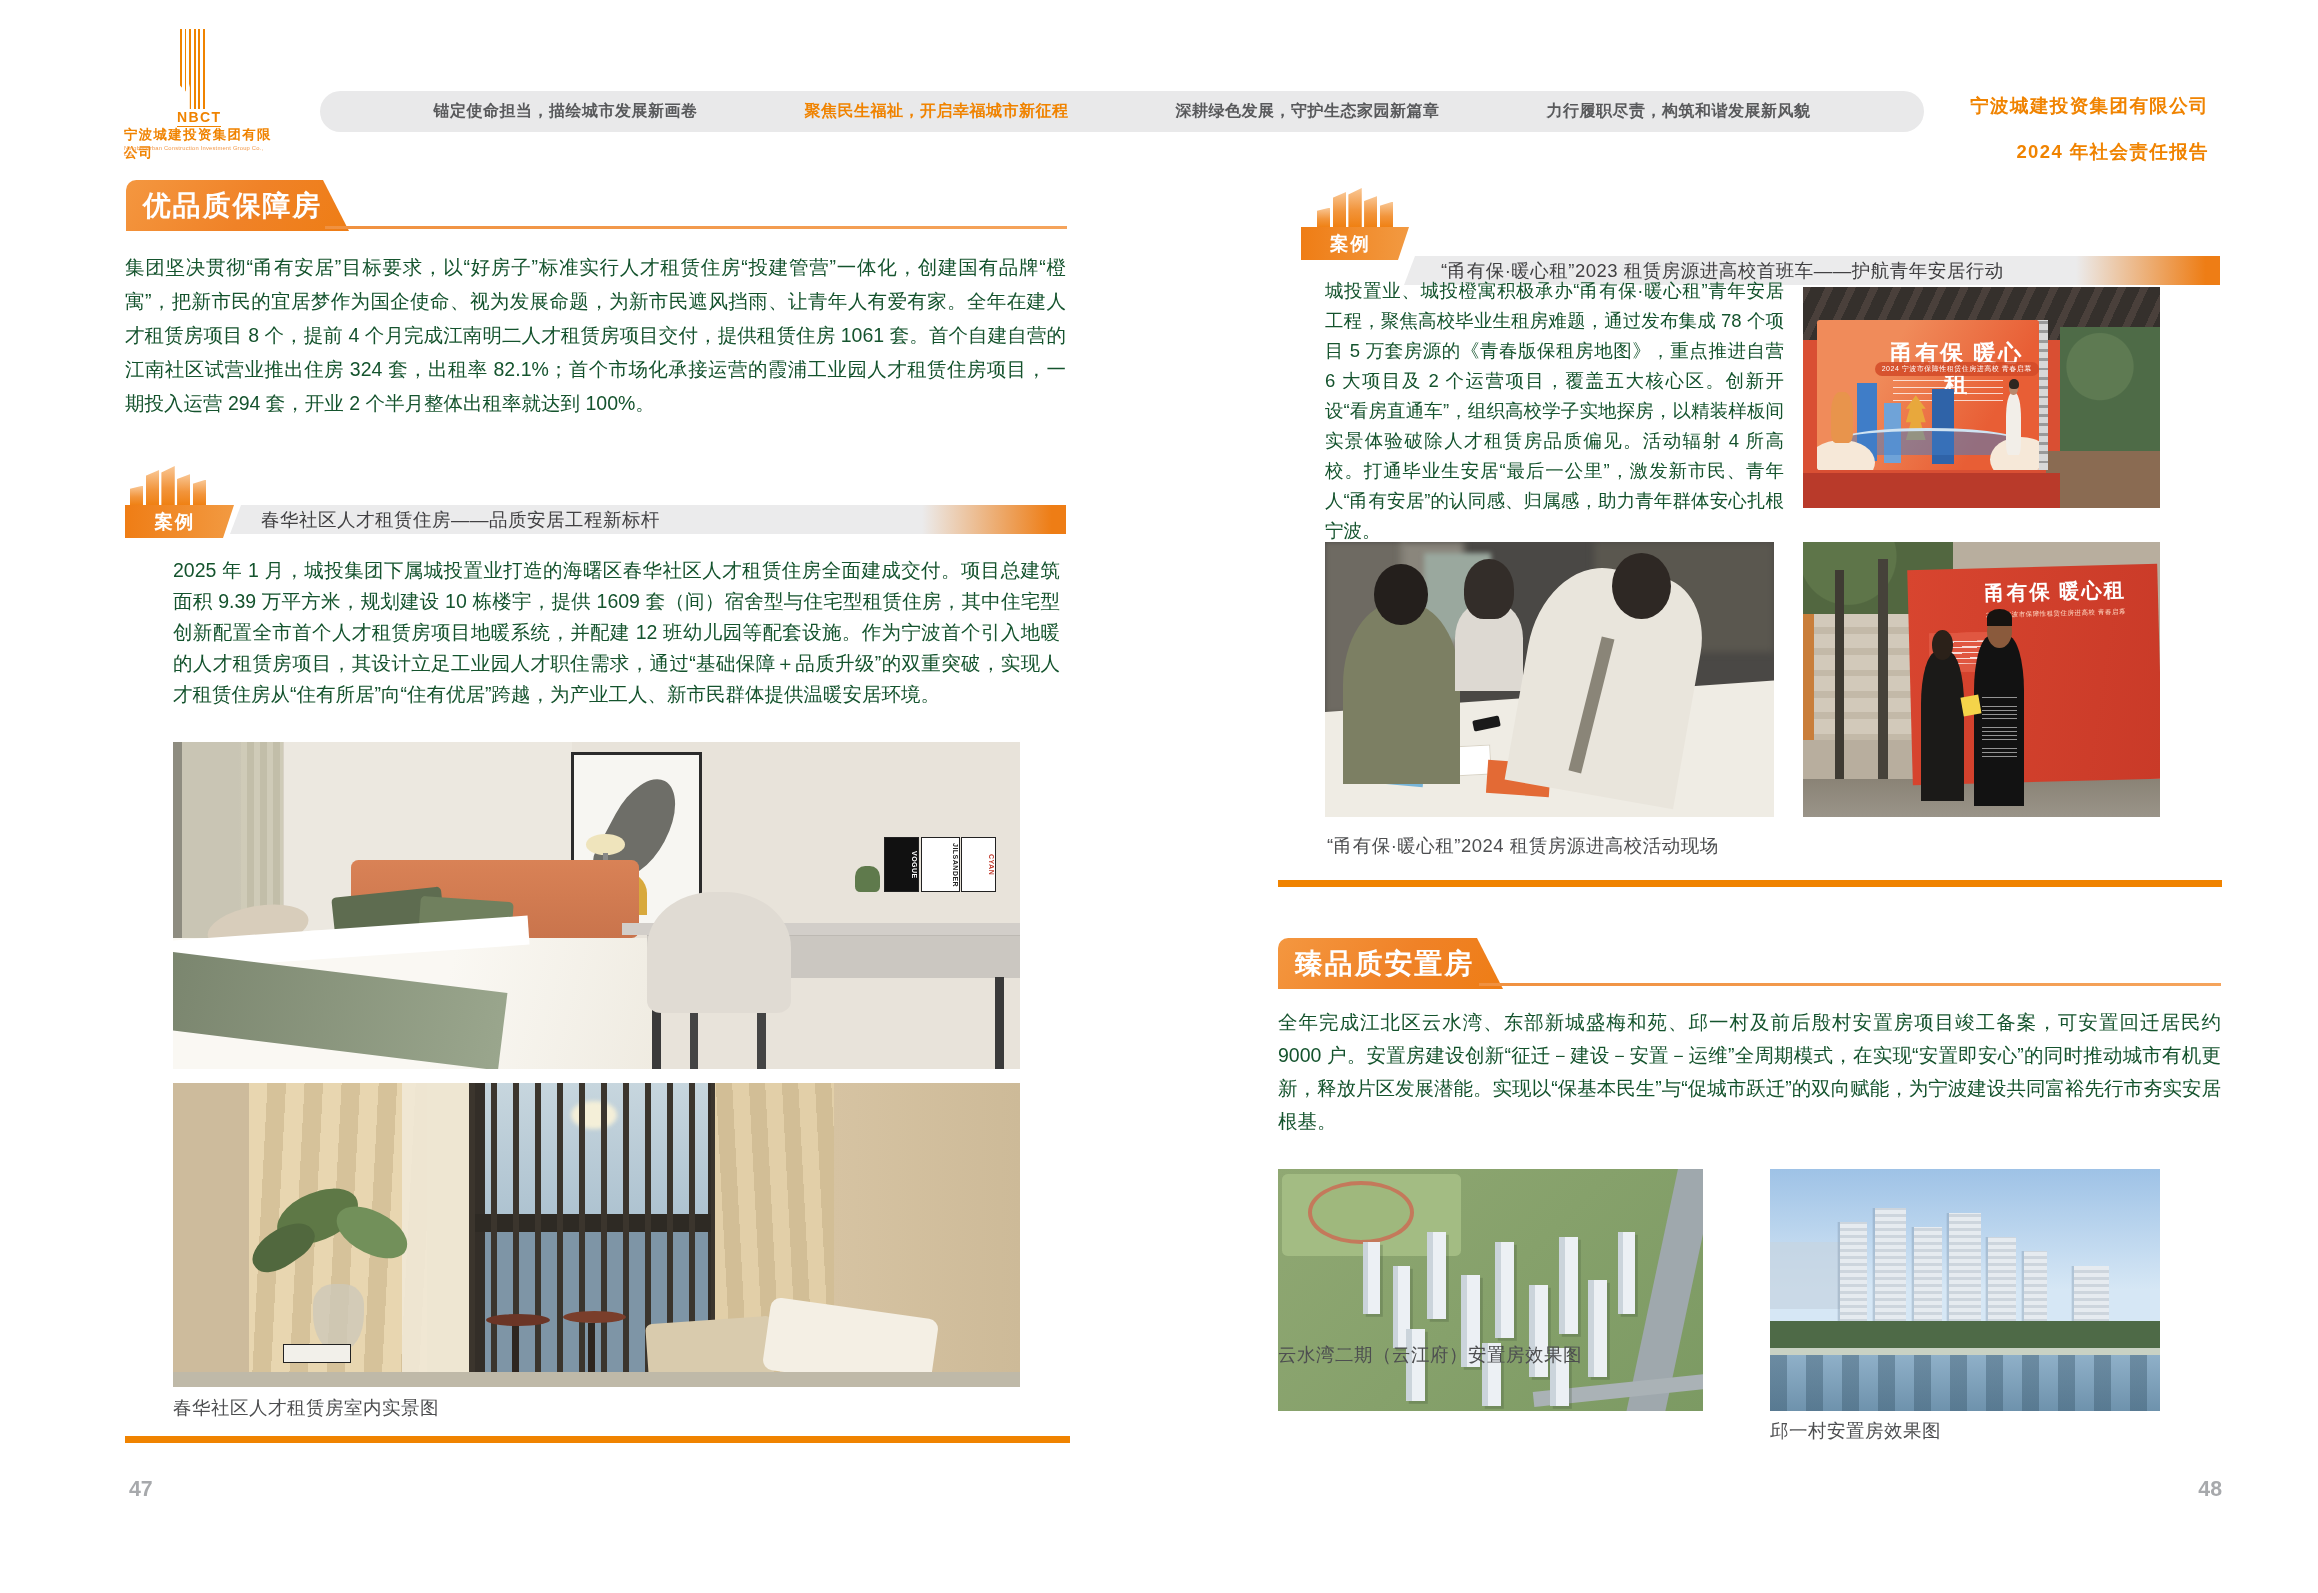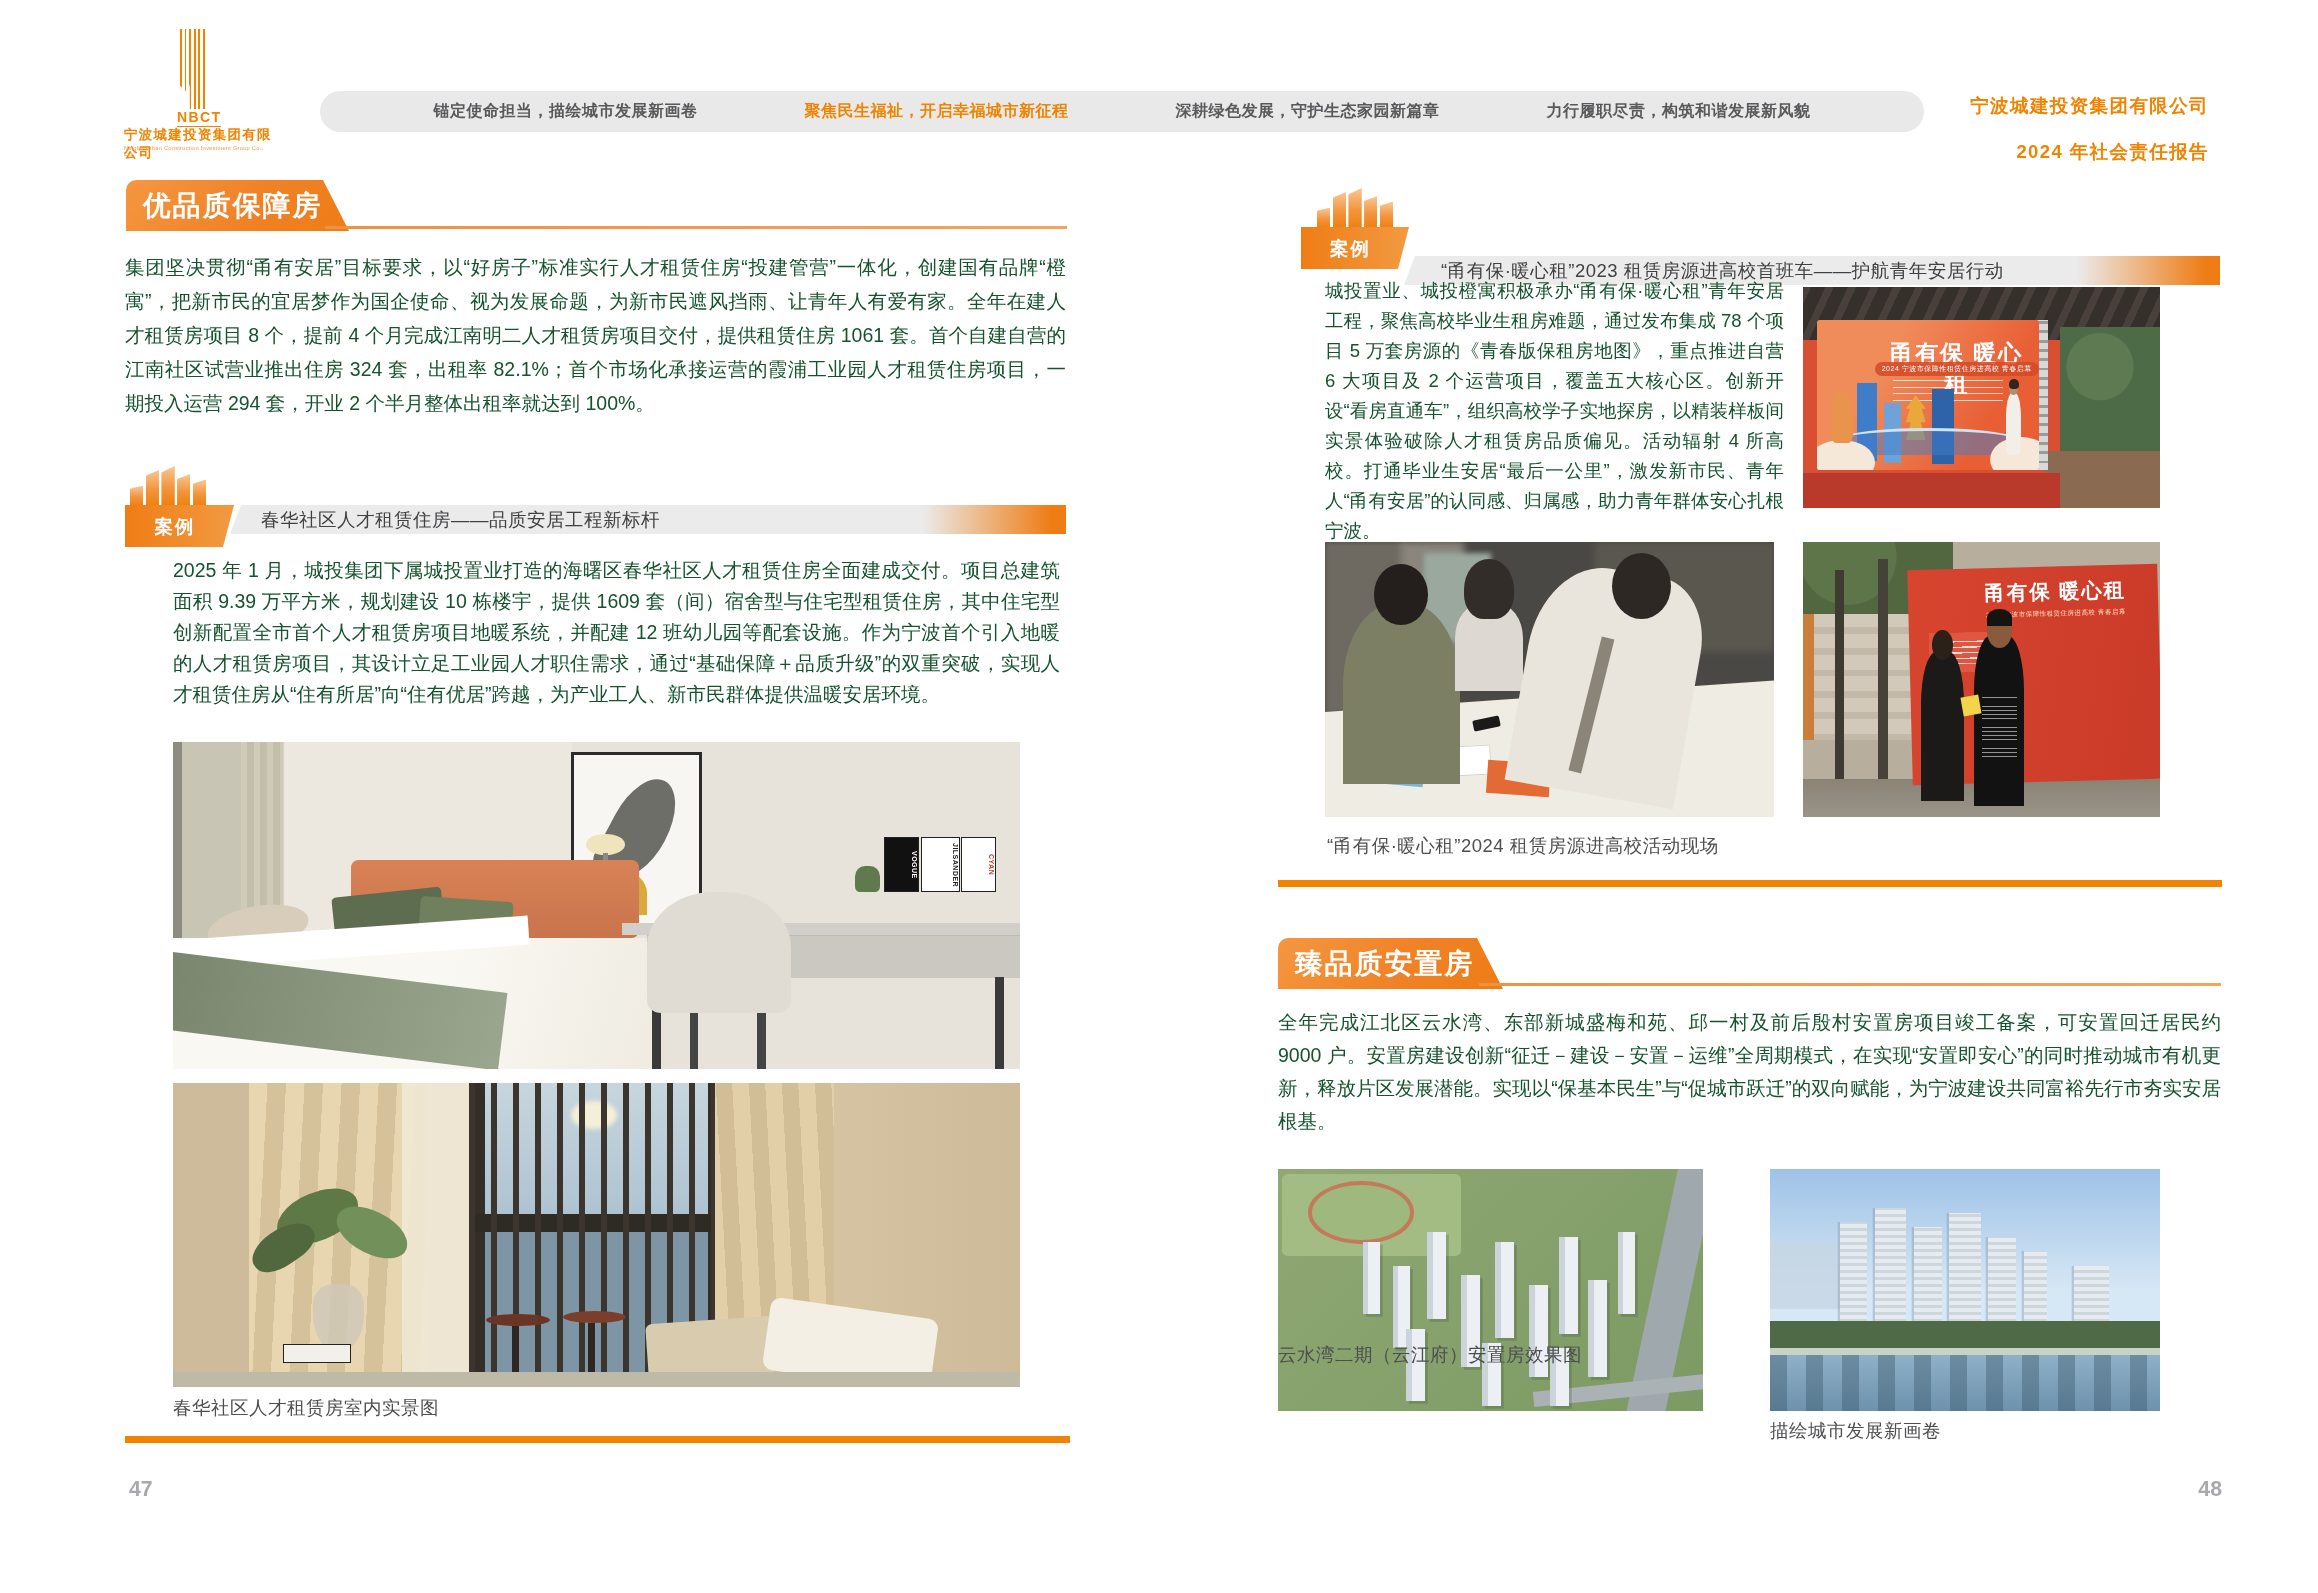--- a/index.html
+++ b/index.html
@@ -38,21 +38,21 @@
 
   
   .bars-icon{width:78px;height:40px;display:flex;align-items:flex-end;gap:2.3px;}
   .bars-icon i{display:block;width:13.4px;background:linear-gradient(180deg,#F9C795 0%,#F2953C 55%,#EF7F10 100%);
     clip-path:polygon(0 16%,100% 0,100% 100%,0 100%);}
   .bars-icon i:nth-child(1){height:20.4px;}
   .bars-icon i:nth-child(2){height:36px;}
   .bars-icon i:nth-child(3){height:40px;}
   .bars-icon i:nth-child(4){height:32px;}
   .bars-icon i:nth-child(5){height:26.4px;}
-  .case-label{height:42px;background:linear-gradient(90deg,#EF7D15,#F29A42);
+  .case-label{height:33px;background:linear-gradient(90deg,#EF7D15,#F29A42);
     clip-path:polygon(0 0,100% 0,calc(100% - 11px) 100%,0 100%);
     display:flex;align-items:center;justify-content:center;}
   .case-label span{color:#fff;font-size:18.5px;font-weight:bold;letter-spacing:1.9px;padding-right:9.3px;}
   .case-bar{height:29px;background:#EBEBEC;clip-path:polygon(11px 0,100% 0,100% 100%,0 100%);
     display:flex;align-items:center;position:relative;overflow:hidden;}
   .case-bar .grad{position:absolute;right:0;top:0;bottom:0;width:144px;
     background:linear-gradient(90deg,rgba(238,125,21,0) 0%,#EE7D15 90%);}
   .case-bar span{font-size:18.5px;color:#414042;font-weight:500;letter-spacing:0.5px;position:relative;z-index:2;}
 
   
@@ -444,15 +444,15 @@
   <div class="wf-tower" style="left:65%;top:34%;width:6%;height:32%;"></div>
   <div class="wf-tower" style="left:78%;top:40%;width:9%;height:26%;"></div>
   <div class="wf-trees"></div>
   <div class="wf-bank"></div>
   <div class="wf-water">
     <div class="wf-reflect"></div>
   </div>
 </div>
 
 <div class="abs caption" style="left:1278px;top:1342px;">云水湾二期（云江府）安置房效果图</div>
-<div class="abs caption" style="left:1770px;top:1418px;">描绘城市发展新画卷</div>
+<div class="abs caption" style="left:1770px;top:1418px;">邱一村安置房效果图</div>
 <div class="abs page-num" style="left:2129px;top:1477px;width:93px;text-align:right;">48</div>
 
 
 </body></html>

